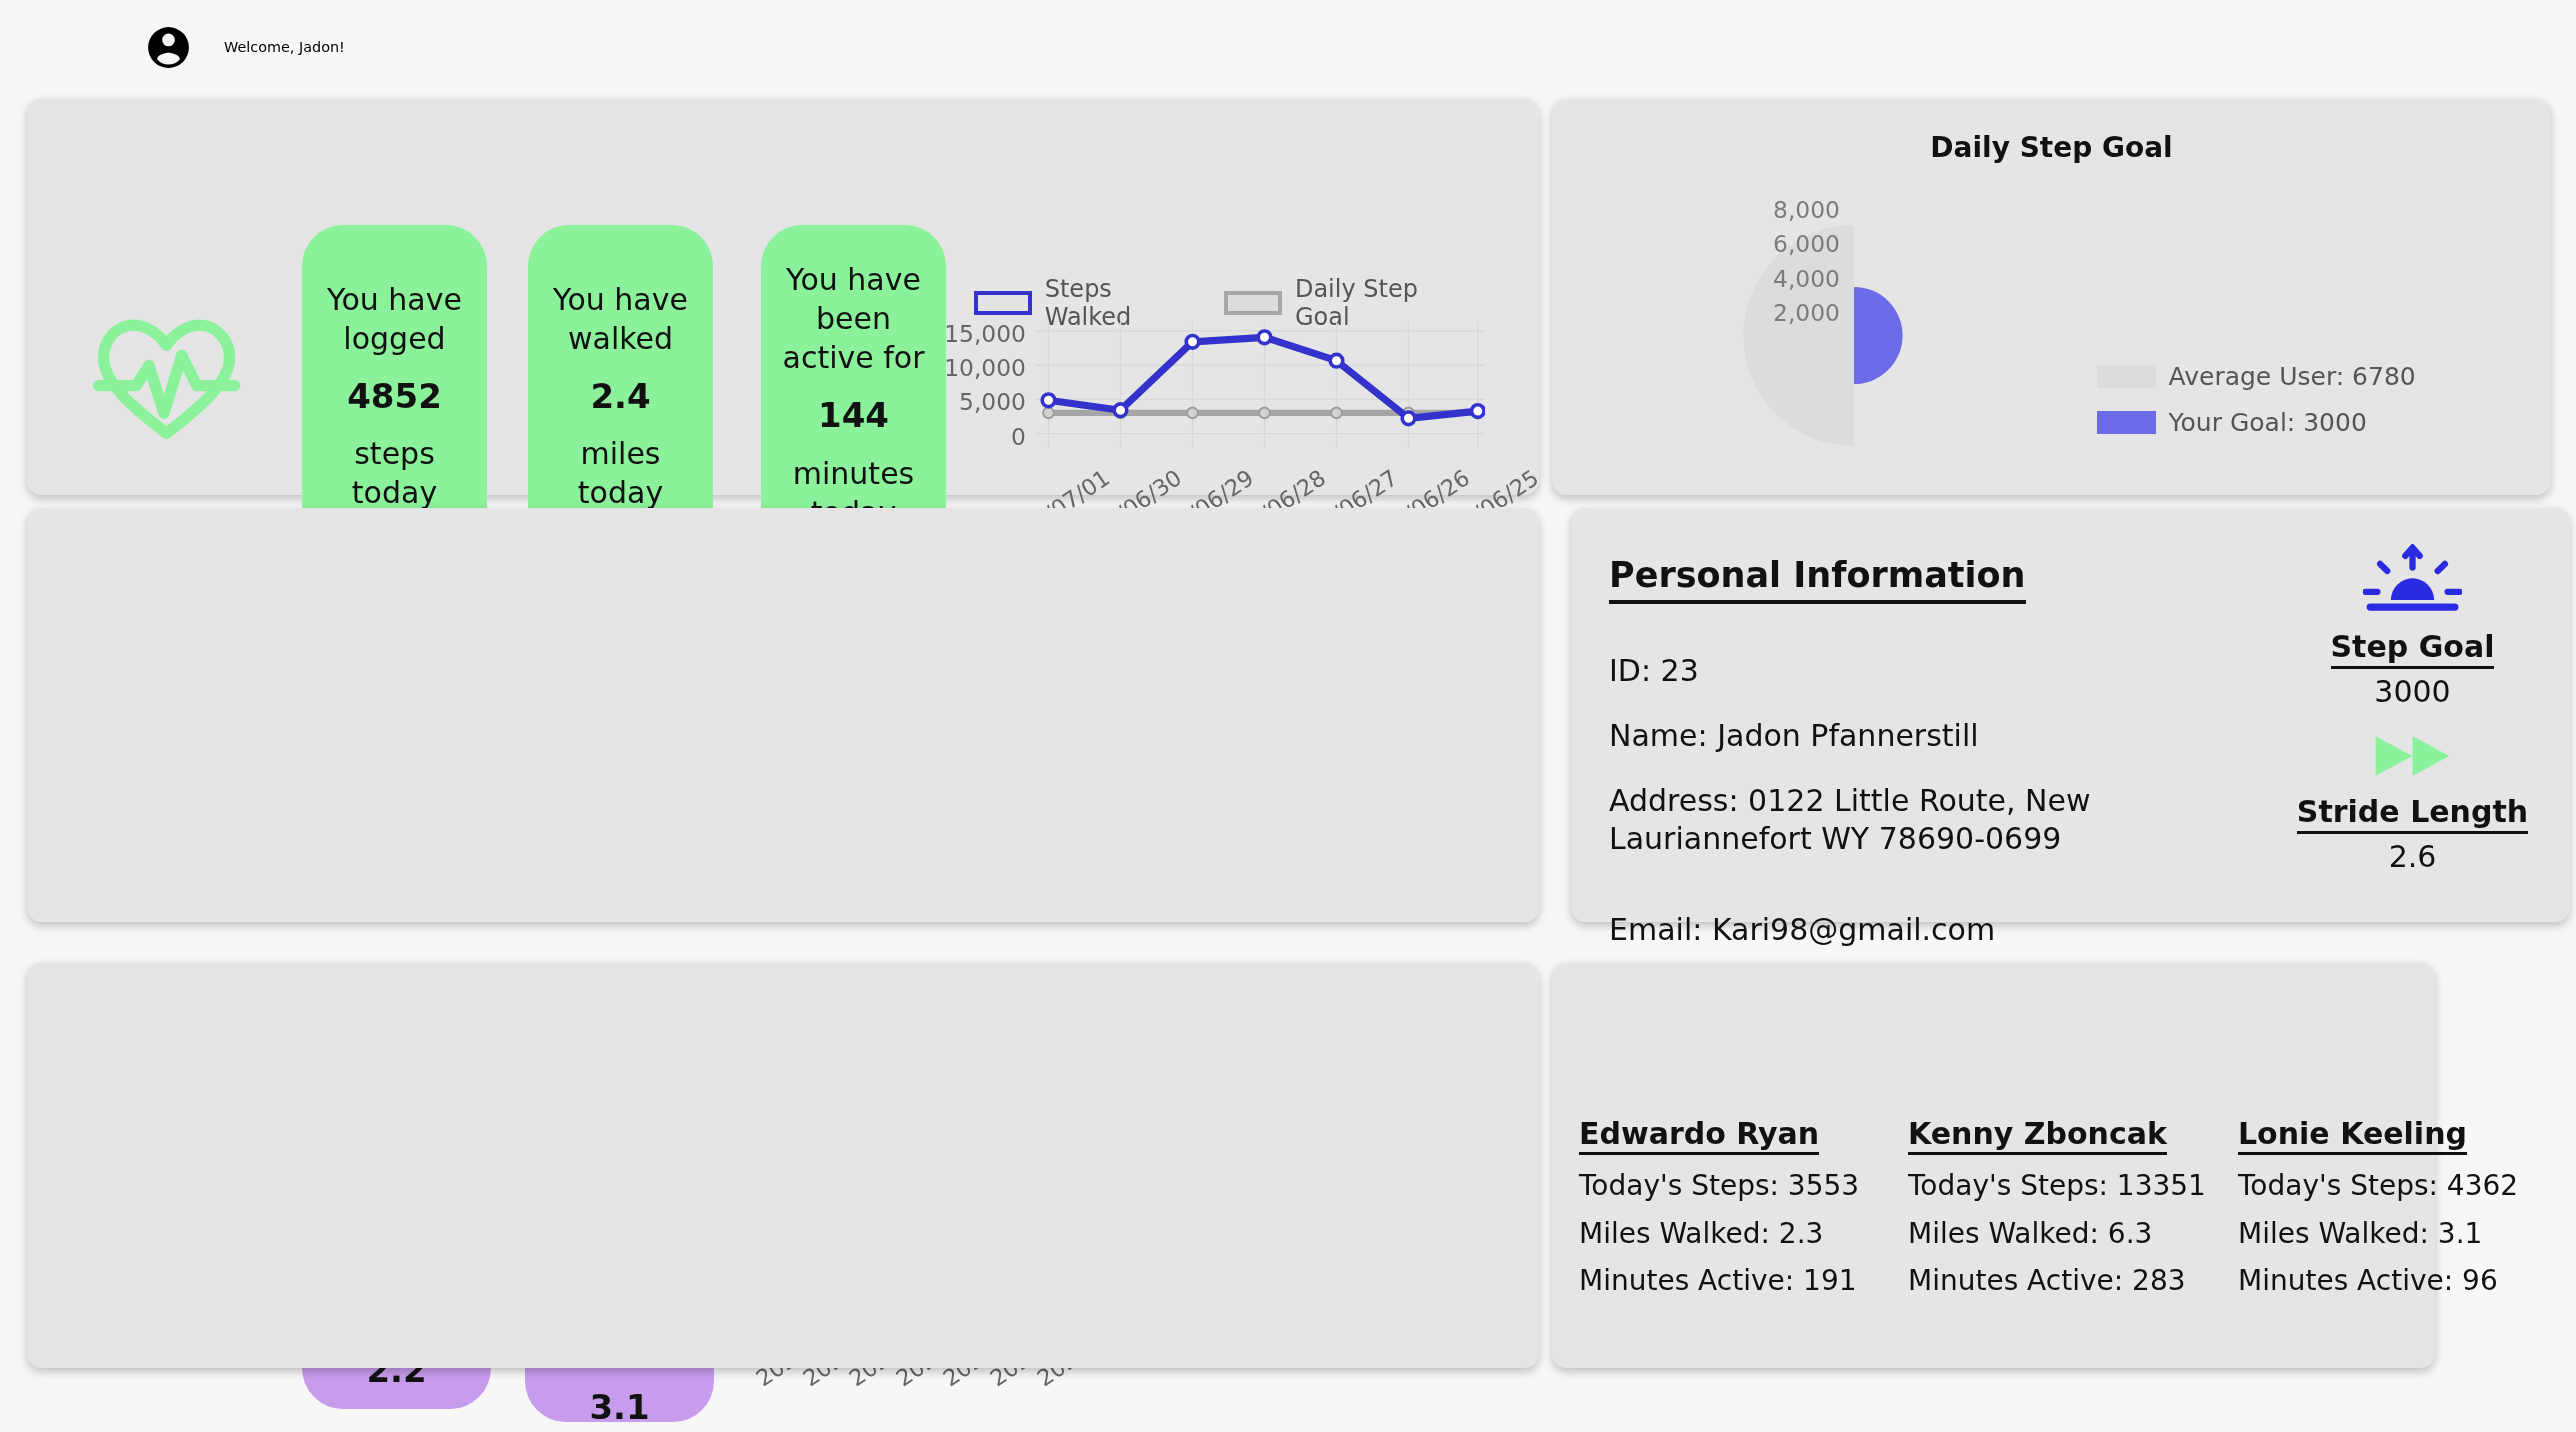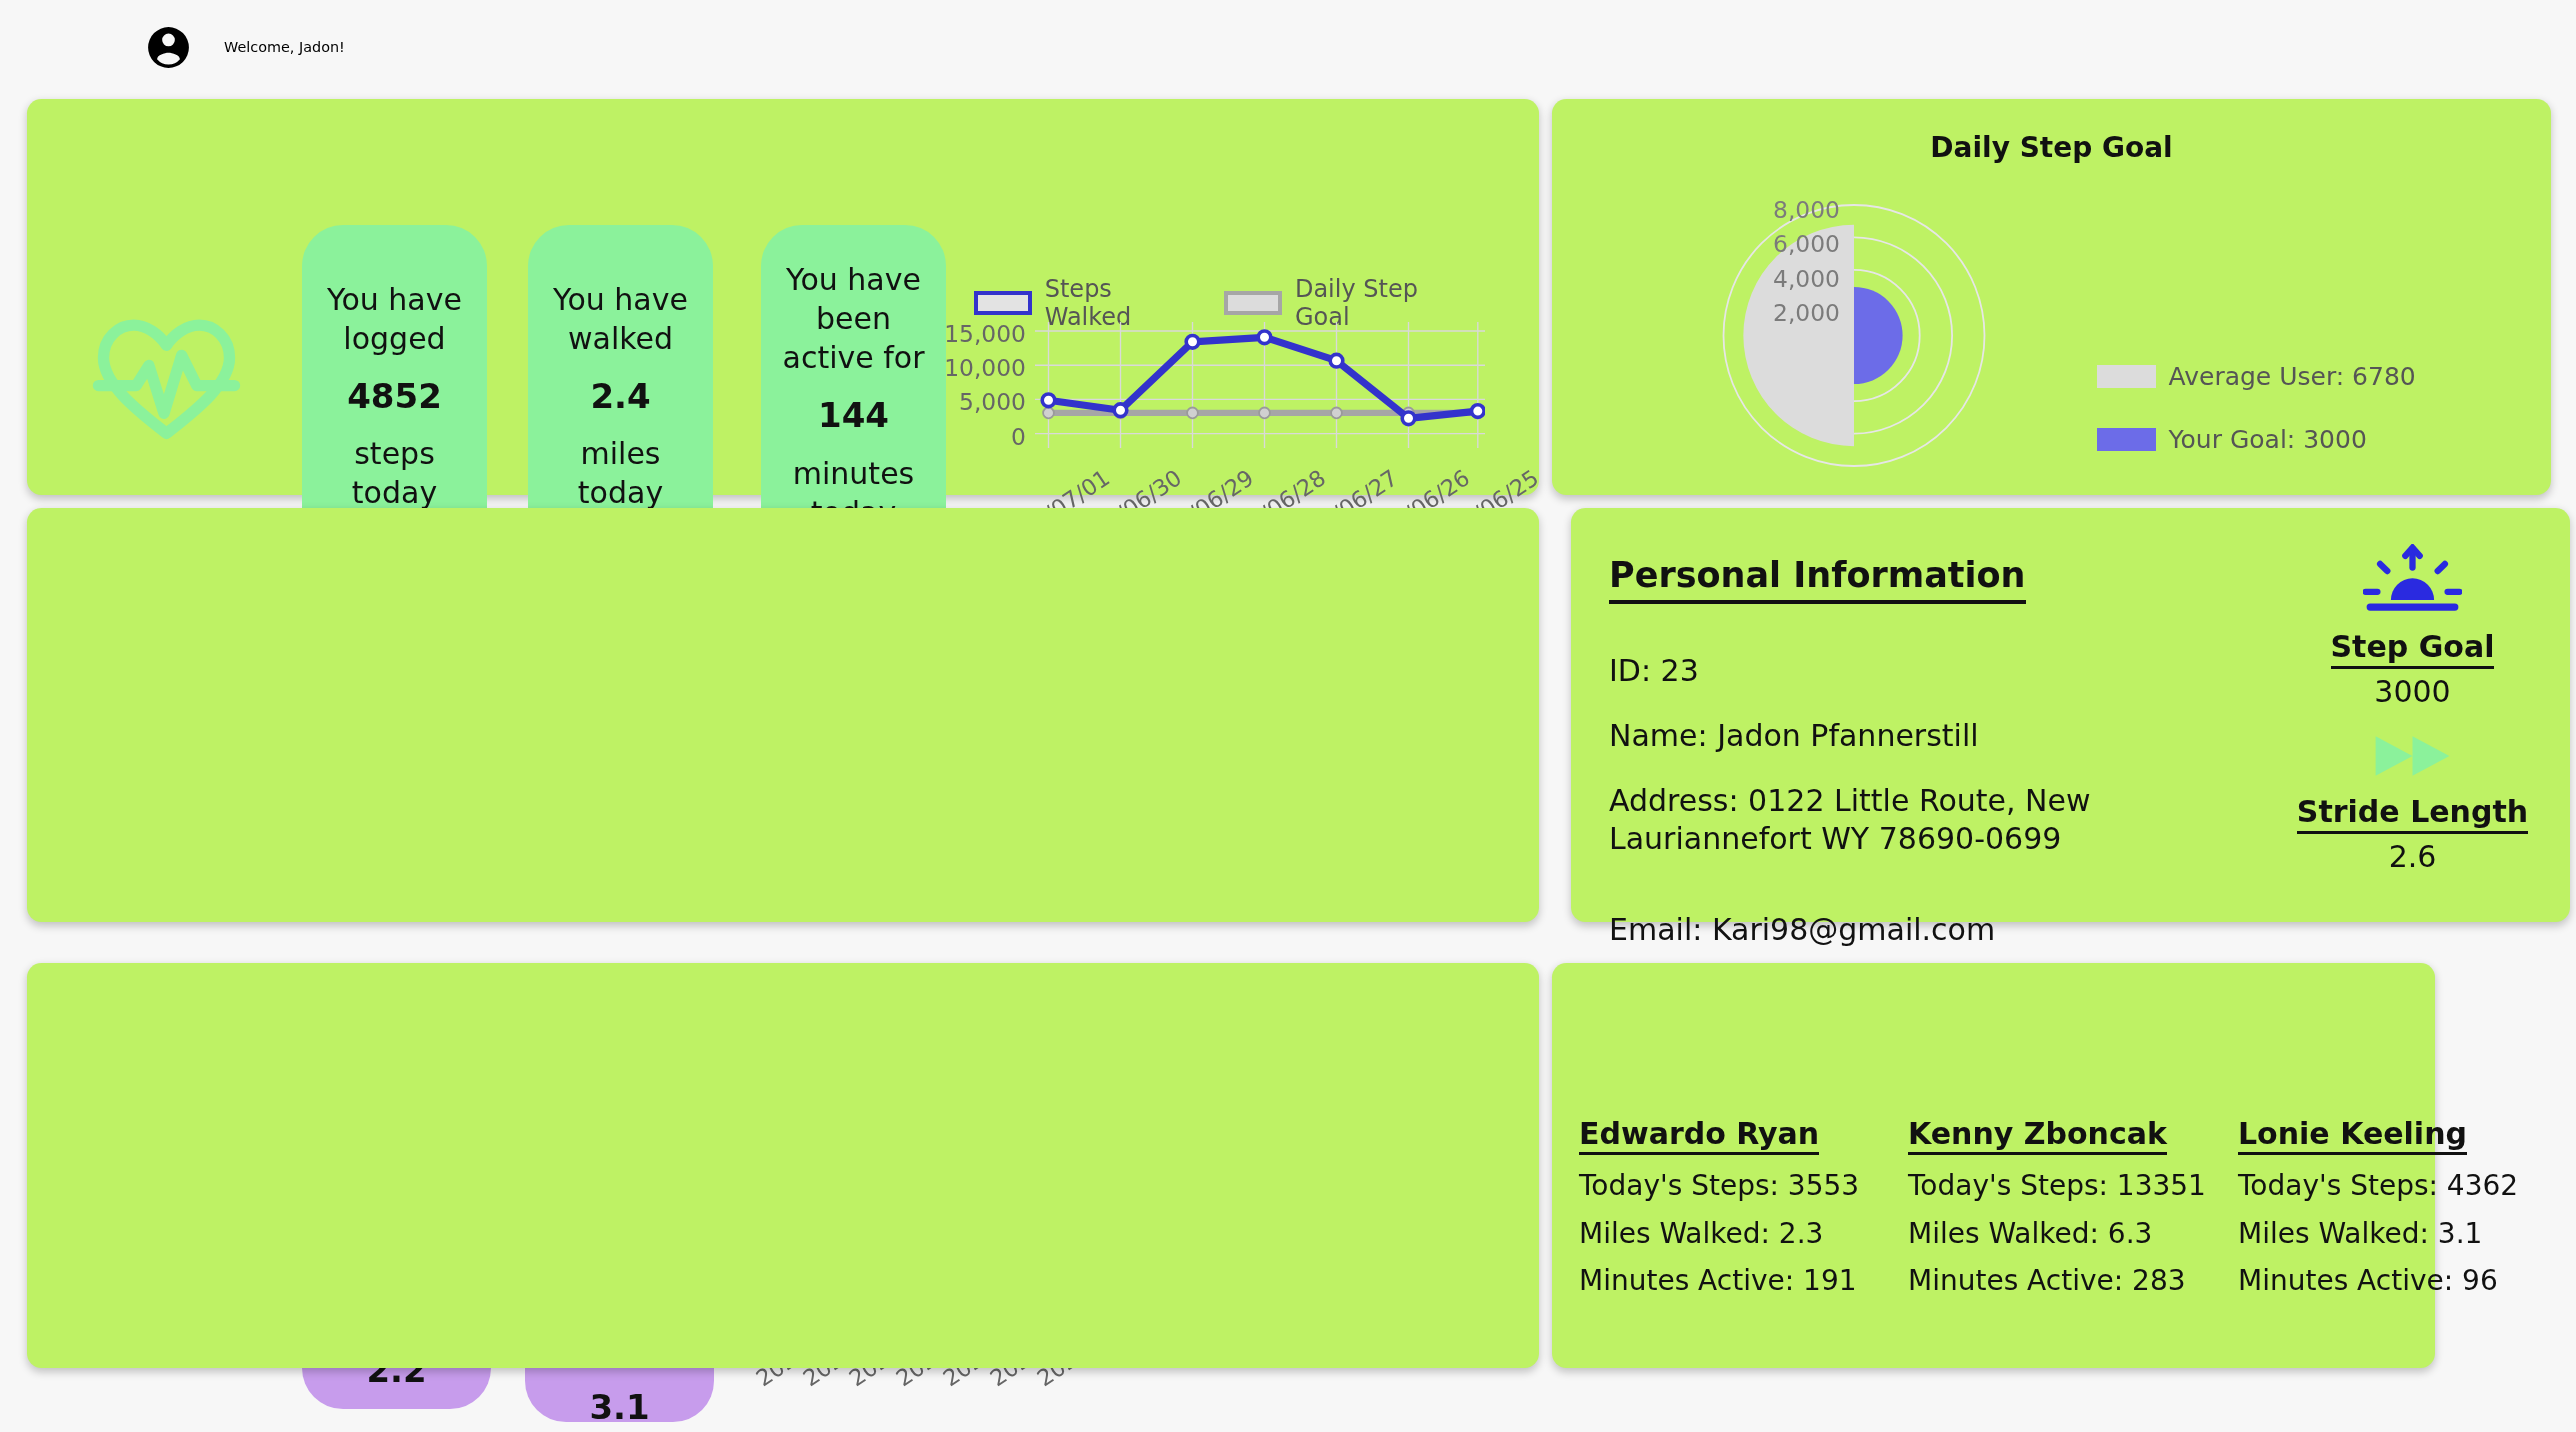--- a/index.html
+++ b/index.html
@@ -16,21 +16,21 @@
     position: absolute; left: 0; top: 0;
     width: 2576px; height: 94px;
     display: flex; align-items: center;
     padding-left: 144px; gap: 31px;
   }
   .avatar-icon { width: 49px; height: 49px; display: block; flex: none; }
 
   
   .card {
     position: absolute;
-    background: #bef264;
+    background: #e5e5e5;
     border-radius: 14.4px;
     box-shadow: 0 3.6px 9px rgba(0,0,0,0.22);
   }
 
   
   #card-activity { left: 27px;   top: 99px;  width: 1512px; height: 396px; }
   #card-goal     { left: 1552px; top: 99px;  width: 999px; height: 396px; }
   #card-sleep    { left: 27px;   top: 508px;  width: 1512px; height: 414px; }
   #card-personal { left: 1552px; top: 508px;  width: 999px; height: 414px; margin-left: 19px; }
   #card-water    { left: 27px;   top: 963px; width: 1512px; height: 405px; }
@@ -98,21 +98,21 @@
     position: absolute; left: 0; top: 32px; width: 999px;
     text-align: center; font-size: 28px; font-weight: bold; color: #111;
   }
   #polar-chart { position: absolute; left: 140px; top: 79px; width: 324px; height: 297px; }
   .polar-tick {
     position: absolute; font-size: 23.4px; color: #7b7b7b;
     text-align: right; white-space: nowrap;
   }
   #goal-legend {
     position: absolute; left: 545px; top: 263px;
-    display: flex; flex-direction: column; gap: 34px;
+    display: flex; flex-direction: column; gap: 17px;
   }
   #goal-legend .legend-item { font-size: 25px; color: #555; }
   .sw-avg  { background: #dcdcdc; }
   .sw-your { background: #6C6CE8; }
 
   
   #personal-heading {
     position: absolute; left: 38px; top: 47px;
     font-size: 35px; font-weight: bold; color: #111;
     border-bottom: 4.5px solid #111; padding-bottom: 5.4px;

